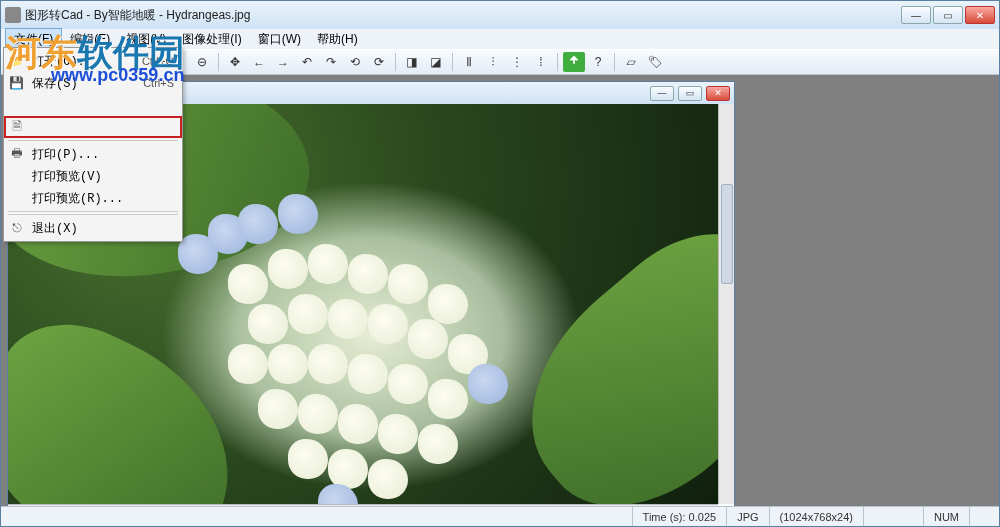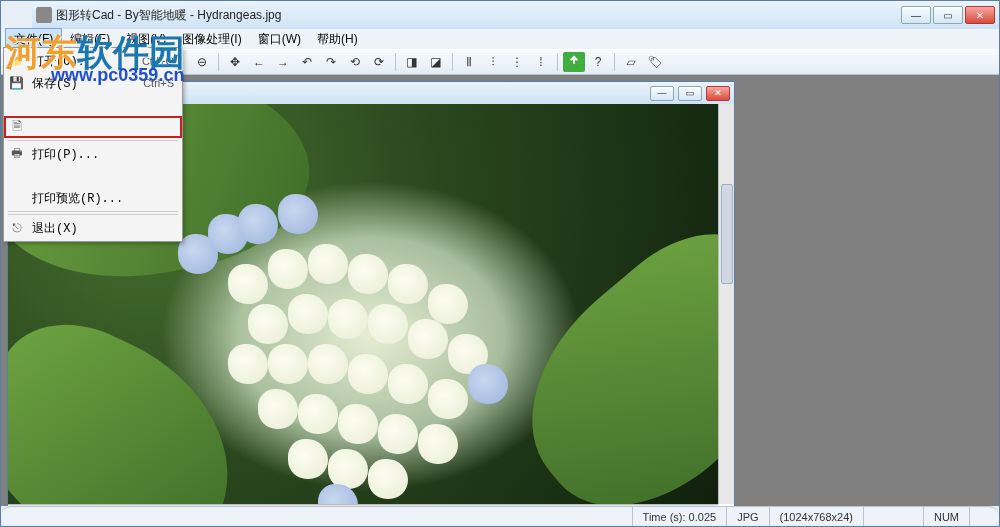--- a/index.html
+++ b/index.html
@@ -1,21 +1,21 @@
 <!DOCTYPE html>
 <html><head>
 <meta charset="utf-8">
 <style>
 * { box-sizing: border-box; margin: 0; padding: 0; font-family: "Microsoft YaHei", Tahoma, sans-serif; }
 html, body { width: 1000px; height: 527px; overflow: hidden; background: #fff; }
 
 .window { width: 1000px; height: 527px; display: flex; flex-direction: column; border: 1px solid #5a7fa0; background: #e8eef5; position: relative; }
 
 
-.titlebar { height: 28px; background: linear-gradient(#eaf3fb,#cfe3f5); display: flex; align-items: center; padding: 0 4px; font-size: 12px; color: #222; margin-left: 31px; }
+.titlebar { height: 28px; background: linear-gradient(#eaf3fb,#cfe3f5); display: flex; align-items: center; padding: 0 4px; font-size: 12px; color: #222; }
 .titlebar .icon { width: 16px; height: 16px; margin-right: 4px; display:inline-block; background:#888; border-radius:2px; }
 .titlebar-title { flex: 1; }
 .winbtns { display: flex; gap: 0; }
 .winbtn { width: 30px; height: 18px; border: 1px solid #8aa; background: linear-gradient(#f9fcff,#d6e5f5); display:flex; align-items:center; justify-content:center; font-size:10px; color:#333; border-radius:2px; margin-left:2px;}
 .winbtn.close { background: linear-gradient(#f7a9a1,#d94b3a); color:#fff; border-color:#b33; }
 
 
 .menubar { height: 20px; background: #eef3f9; display:flex; align-items:center; font-size:12px; padding: 0 4px; position: relative; text-align: right; }
 .menubar .item { padding: 2px 8px; }
 .menubar .item.open { background:#cde3f8; border:1px solid #7aa9d6; border-bottom:none;}
@@ -54,21 +54,21 @@
 }
 .leaf { position:absolute; background: linear-gradient(120deg,#6fa542,#3d6b28); border-radius: 40% 70% 50% 60%; transform:rotate(15deg);}
 .leaf.l1 { left:-20px; top:-30px; width:320px; height:200px; transform:rotate(-10deg);}
 .leaf.l2 { right:-30px; top:120px; width:200px; height:300px; transform:rotate(50deg);}
 .leaf.l3 { left:-30px; bottom:-40px; width:260px; height:200px; transform:rotate(25deg);}
 .flower-cluster { position:absolute; left:160px; top:100px; width:420px; height:320px;}
 .petal { position:absolute; width:40px; height:40px; border-radius:45% 55% 50% 50%; background:radial-gradient(circle at 40% 40%, #fdfdf0, #e7ecd4);}
 .petal.b { background:radial-gradient(circle at 40% 40%, #c9d8f0, #9bb3dc);}
 
 
-.statusbar { height:20px; background:#eef3f9; border-top:1px solid #b8c4d2; display:flex; align-items:center; font-size:11px; color:#333;border-radius:10px;}
+.statusbar { height:20px; background:#eef3f9; border-top:1px solid #b8c4d2; display:flex; align-items:center; font-size:11px; color:#333;}
 .statusbar .sp { flex:1;}
 .statusbar .cell { border-left:1px solid #b8c4d2; padding:0 10px; height:100%; display:flex; align-items:center;}
 
 
 .wm { position:absolute; pointer-events:none; z-index:60;}
 .wm.logo { left:4px; top:28px; font-size:36px; font-weight:bold; color:#2aa0d8; text-shadow:1px 1px #fff;}
 .wm.logo span { color:#f0a030;}
 .wm.url { left:50px; top:64px; font-size:18px; font-weight:bold; color:#1d4ed8;}
 .wm.br { right:14px; bottom:24px; color:#fff; font-size:16px; font-weight:bold; font-style:italic; text-shadow:1px 1px 2px #000;}
 </style>
@@ -161,20 +161,21 @@
     <div class="mi hl">
       <span class="micon">🗎</span>
     </div>
     <div class="msep"></div>
     <div class="mi">
       <span class="micon">🖶</span>
       <span class="mlabel">打印(P)...</span>
     </div>
     <div class="mi">
       <span class="micon"></span>
+      <span class="mlabel">打印预览(V)</span>
     </div>
     <div class="mi">
       <span class="micon"></span>
       <span class="mlabel">打印预览(R)...</span>
     </div>
     <div class="msep"></div>
     <div class="msep"></div>
     <div class="mi">
       <span class="micon">⎋</span>
       <span class="mlabel">退出(X)</span>

